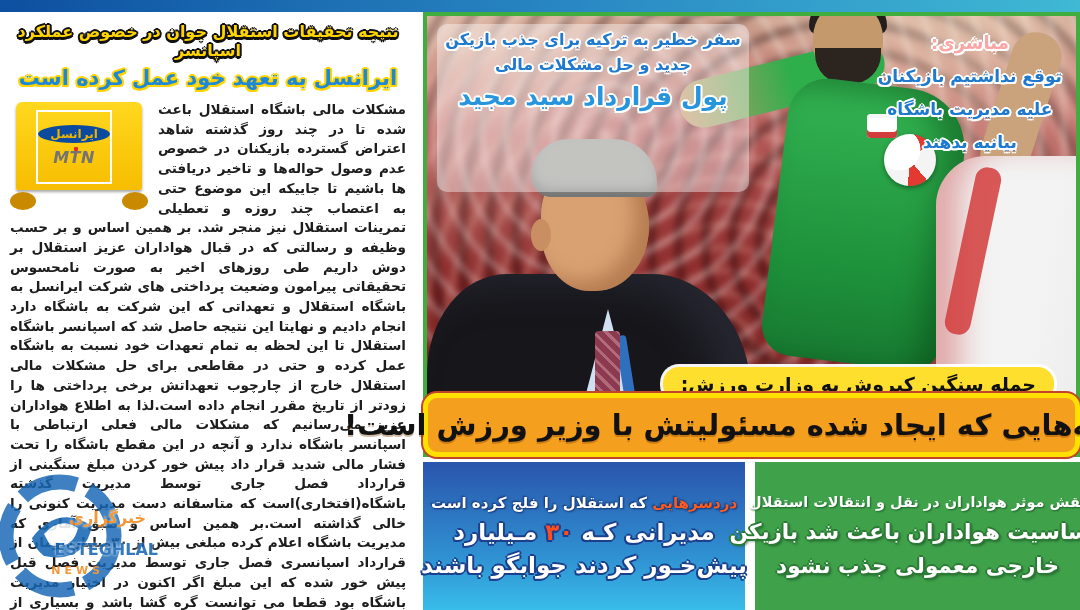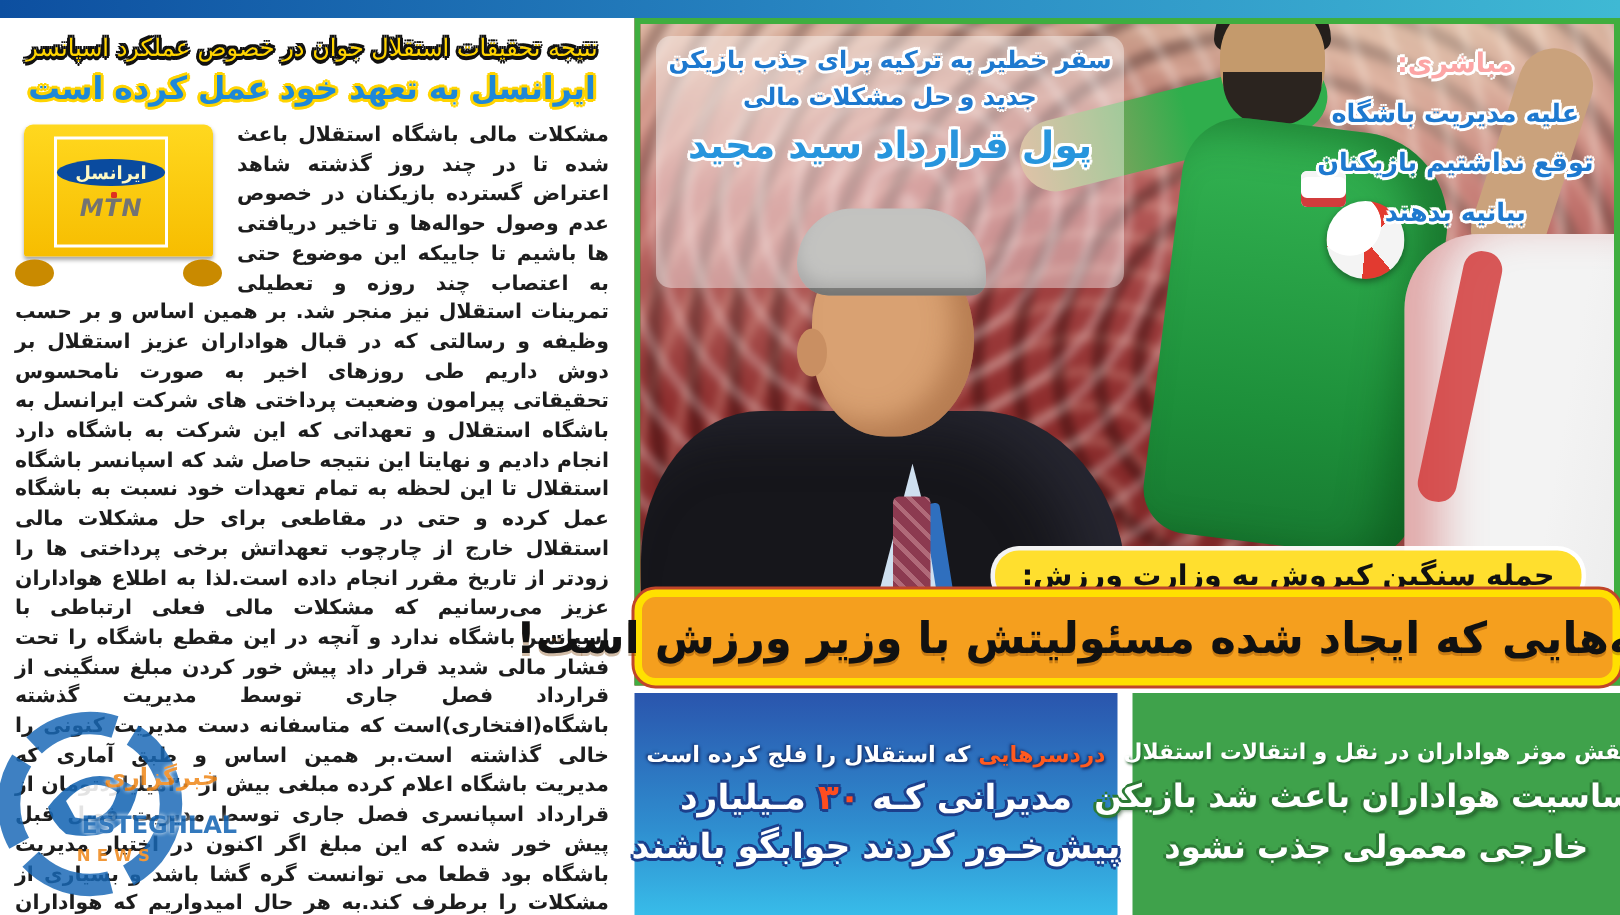--- a/index.html
+++ b/index.html
@@ -4,36 +4,36 @@
 <style>
   html,body{margin:0;padding:0;background:#e8e8e8;}
   #page{position:relative;width:1080px;height:610px;background:#ffffff;overflow:hidden;
         font-family:"DejaVu Sans",sans-serif;direction:rtl;margin:0 auto;}
   
   .top-bar{position:absolute;left:0;top:0;width:1080px;height:12px;
            background:linear-gradient(90deg,#0d4fa0,#2a8ac4 55%,#3fb9d4);}
   
   .article{position:absolute;left:0;top:12px;width:418px;height:598px;background:#fff;
            box-sizing:border-box;padding:10px 12px 8px 10px;}
-  .kicker{color:#ffd400;font-weight:normal;font-size:16px;text-align:center;letter-spacing:-0.2px;
+  .kicker{color:#ffd400;font-weight:bold;font-size:16px;text-align:center;letter-spacing:-0.2px;
           text-shadow:-2px 0 #111,2px 0 #111,0 -2px #111,0 2px #111,-1.5px -1.5px #111,1.5px 1.5px #111,-1.5px 1.5px #111,1.5px -1.5px #111,0 3px #111;}
   .headline{color:#1e88d8;font-weight:bold;font-size:21px;text-align:center;margin-top:6px;letter-spacing:-0.5px;
           text-shadow:-2px 0 #ffd400,2px 0 #ffd400,0 -2px #ffd400,0 2px #ffd400,-1.5px -1.5px #ffd400,1.5px 1.5px #ffd400,-1.5px 1.5px #ffd400,1.5px -1.5px #ffd400;}
   .body-text{margin-top:10px;font-size:13.6px;font-weight:bold;color:#1d1d1d;
              text-align:justify;line-height:1.45;}
   
   .mtn{float:left;width:138px;height:100px;margin:2px 10px 4px 0;position:relative;}
   .mtn-ribbon{position:absolute;left:6px;top:0;width:126px;height:88px;
               background:linear-gradient(180deg,#ffd81f,#f7bd00);border-radius:6px 6px 2px 2px;
               box-shadow:0 2px 3px rgba(0,0,0,.35);}
   .mtn-curl{position:absolute;bottom:-8px;width:26px;height:18px;background:#c98a00;border-radius:50%;}
   .mtn-curl.l{left:0;} .mtn-curl.r{right:0;}
   .mtn-inner{position:absolute;left:26px;top:8px;width:72px;height:70px;border:2px solid #fff;
              display:flex;flex-direction:column;align-items:center;justify-content:center;gap:3px;}
-  .mtn-oval{background:#0a4b9f;color:#fef9c3;font-size:12px;font-weight:bold;border-radius:50%;
+  .mtn-oval{background:#0a4b9f;color:#eab308;font-size:12px;font-weight:bold;border-radius:50%;
             padding:3px 12px;line-height:1;}
   .mtn-word{color:#737373;font-weight:bold;font-style:italic;font-size:16px;letter-spacing:.5px;
             direction:ltr;position:relative;}
   .mtn-word::after{content:"";position:absolute;top:1px;left:50%;width:4px;height:4px;background:#e03020;border-radius:1px;}
   
   .watermark{position:absolute;left:-14px;bottom:4px;width:178px;height:138px;opacity:.88;z-index:3;pointer-events:none;}
   .wm-text1{position:absolute;right:18px;top:40px;color:#f08a1e;font-size:16px;font-weight:bold;
             text-shadow:0 0 3px #fff;}
   .wm-text2{position:absolute;right:6px;top:72px;color:#1767b5;font-size:16px;font-weight:bold;direction:ltr;
             text-shadow:0 0 3px #fff;}
@@ -193,22 +193,22 @@
     </div>
 
     <div class="overlay-tl">
       <div class="ph-line ph-sm">سفر خطیر به ترکیه برای جذب بازیکن</div>
       <div class="ph-line ph-sm">جدید و حل مشکلات مالی</div>
       <div class="ph-line ph-lg">پول قرارداد سید مجید</div>
     </div>
 
     <div class="overlay-tr">
       <div class="speaker">مباشری:</div>
+      <div class="tr-line">توقع نداشتیم بازیکنان</div>
       <div class="tr-line">علیه مدیریت باشگاه</div>
-      <div class="tr-line">توقع نداشتیم بازیکنان</div>
       <div class="tr-line">بیانیه بدهند</div>
     </div>
 
     <div class="pill">حمله سنگین کیروش به وزارت ورزش:</div>
   </div>
 
   <div class="banner">
     <span class="banner-text">تفرقه‌هایی که ایجاد شده مسئولیتش با وزیر ورزش است!</span>
   </div>
 

